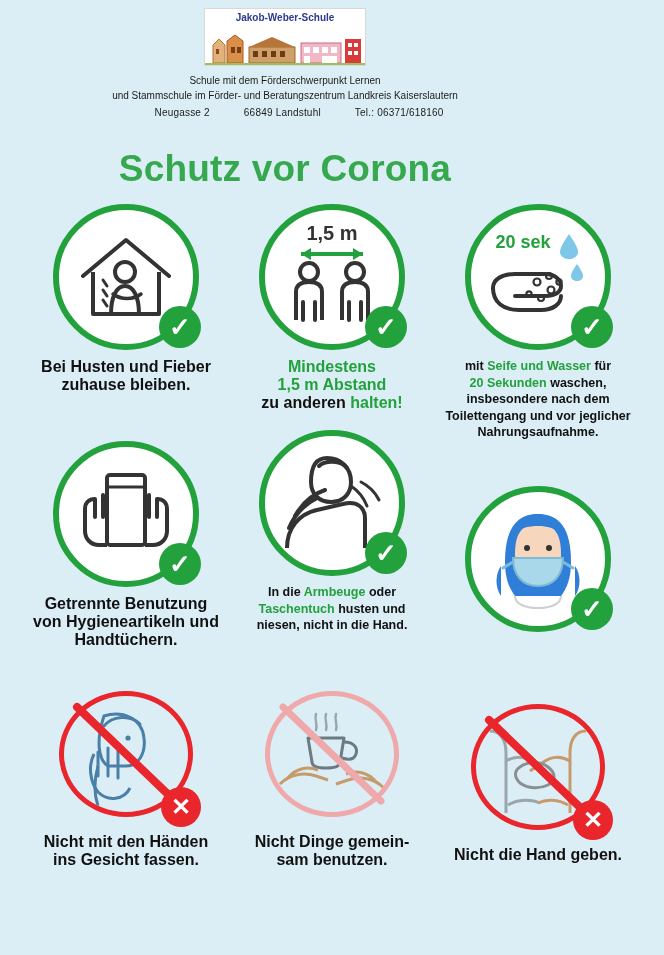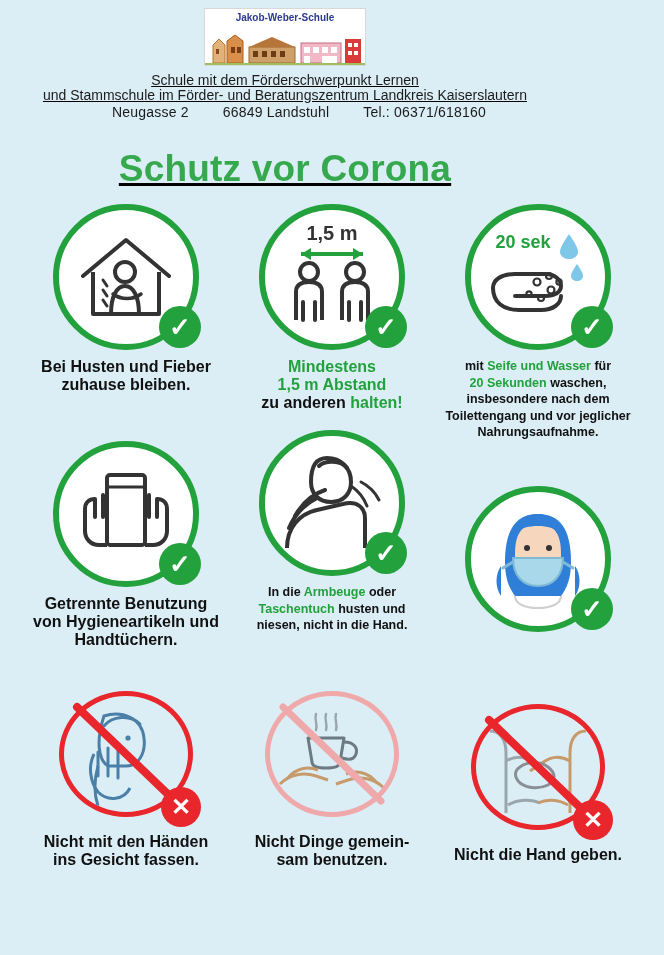--- a/index.html
+++ b/index.html
@@ -12,21 +12,20 @@
     background: #dceef5;
     font-family: "Liberation Sans", sans-serif;
     overflow: hidden;
     position: relative;
   }
   .page {
     position: relative;
     width: 570px;
     height: 955px;
     background: #dbeef6;
-    text-decoration: underline;
   }
   
   .header {
     text-align: center;
     padding-top: 8px;
   }
   .logo-box {
     width: 160px;
     height: 56px;
     margin: 0 auto;
@@ -48,21 +47,21 @@
   }
   .logo-art {
     position: absolute;
     left: 0;
     right: 0;
     bottom: 0;
     height: 36px;
   }
   .school-lines {
     margin-top: 7px;
-    font-size: 14px;
+    font-size: 10px;
     color: #1b1b1b;
     line-height: 15px;
   }
   .school-line3 {
     margin-top: 2px;
     letter-spacing: 0.2px;
     padding-left: 28px;
   }
   .school-line3 span { display: inline-block; }
   .sp1 { margin-right: 34px; }

